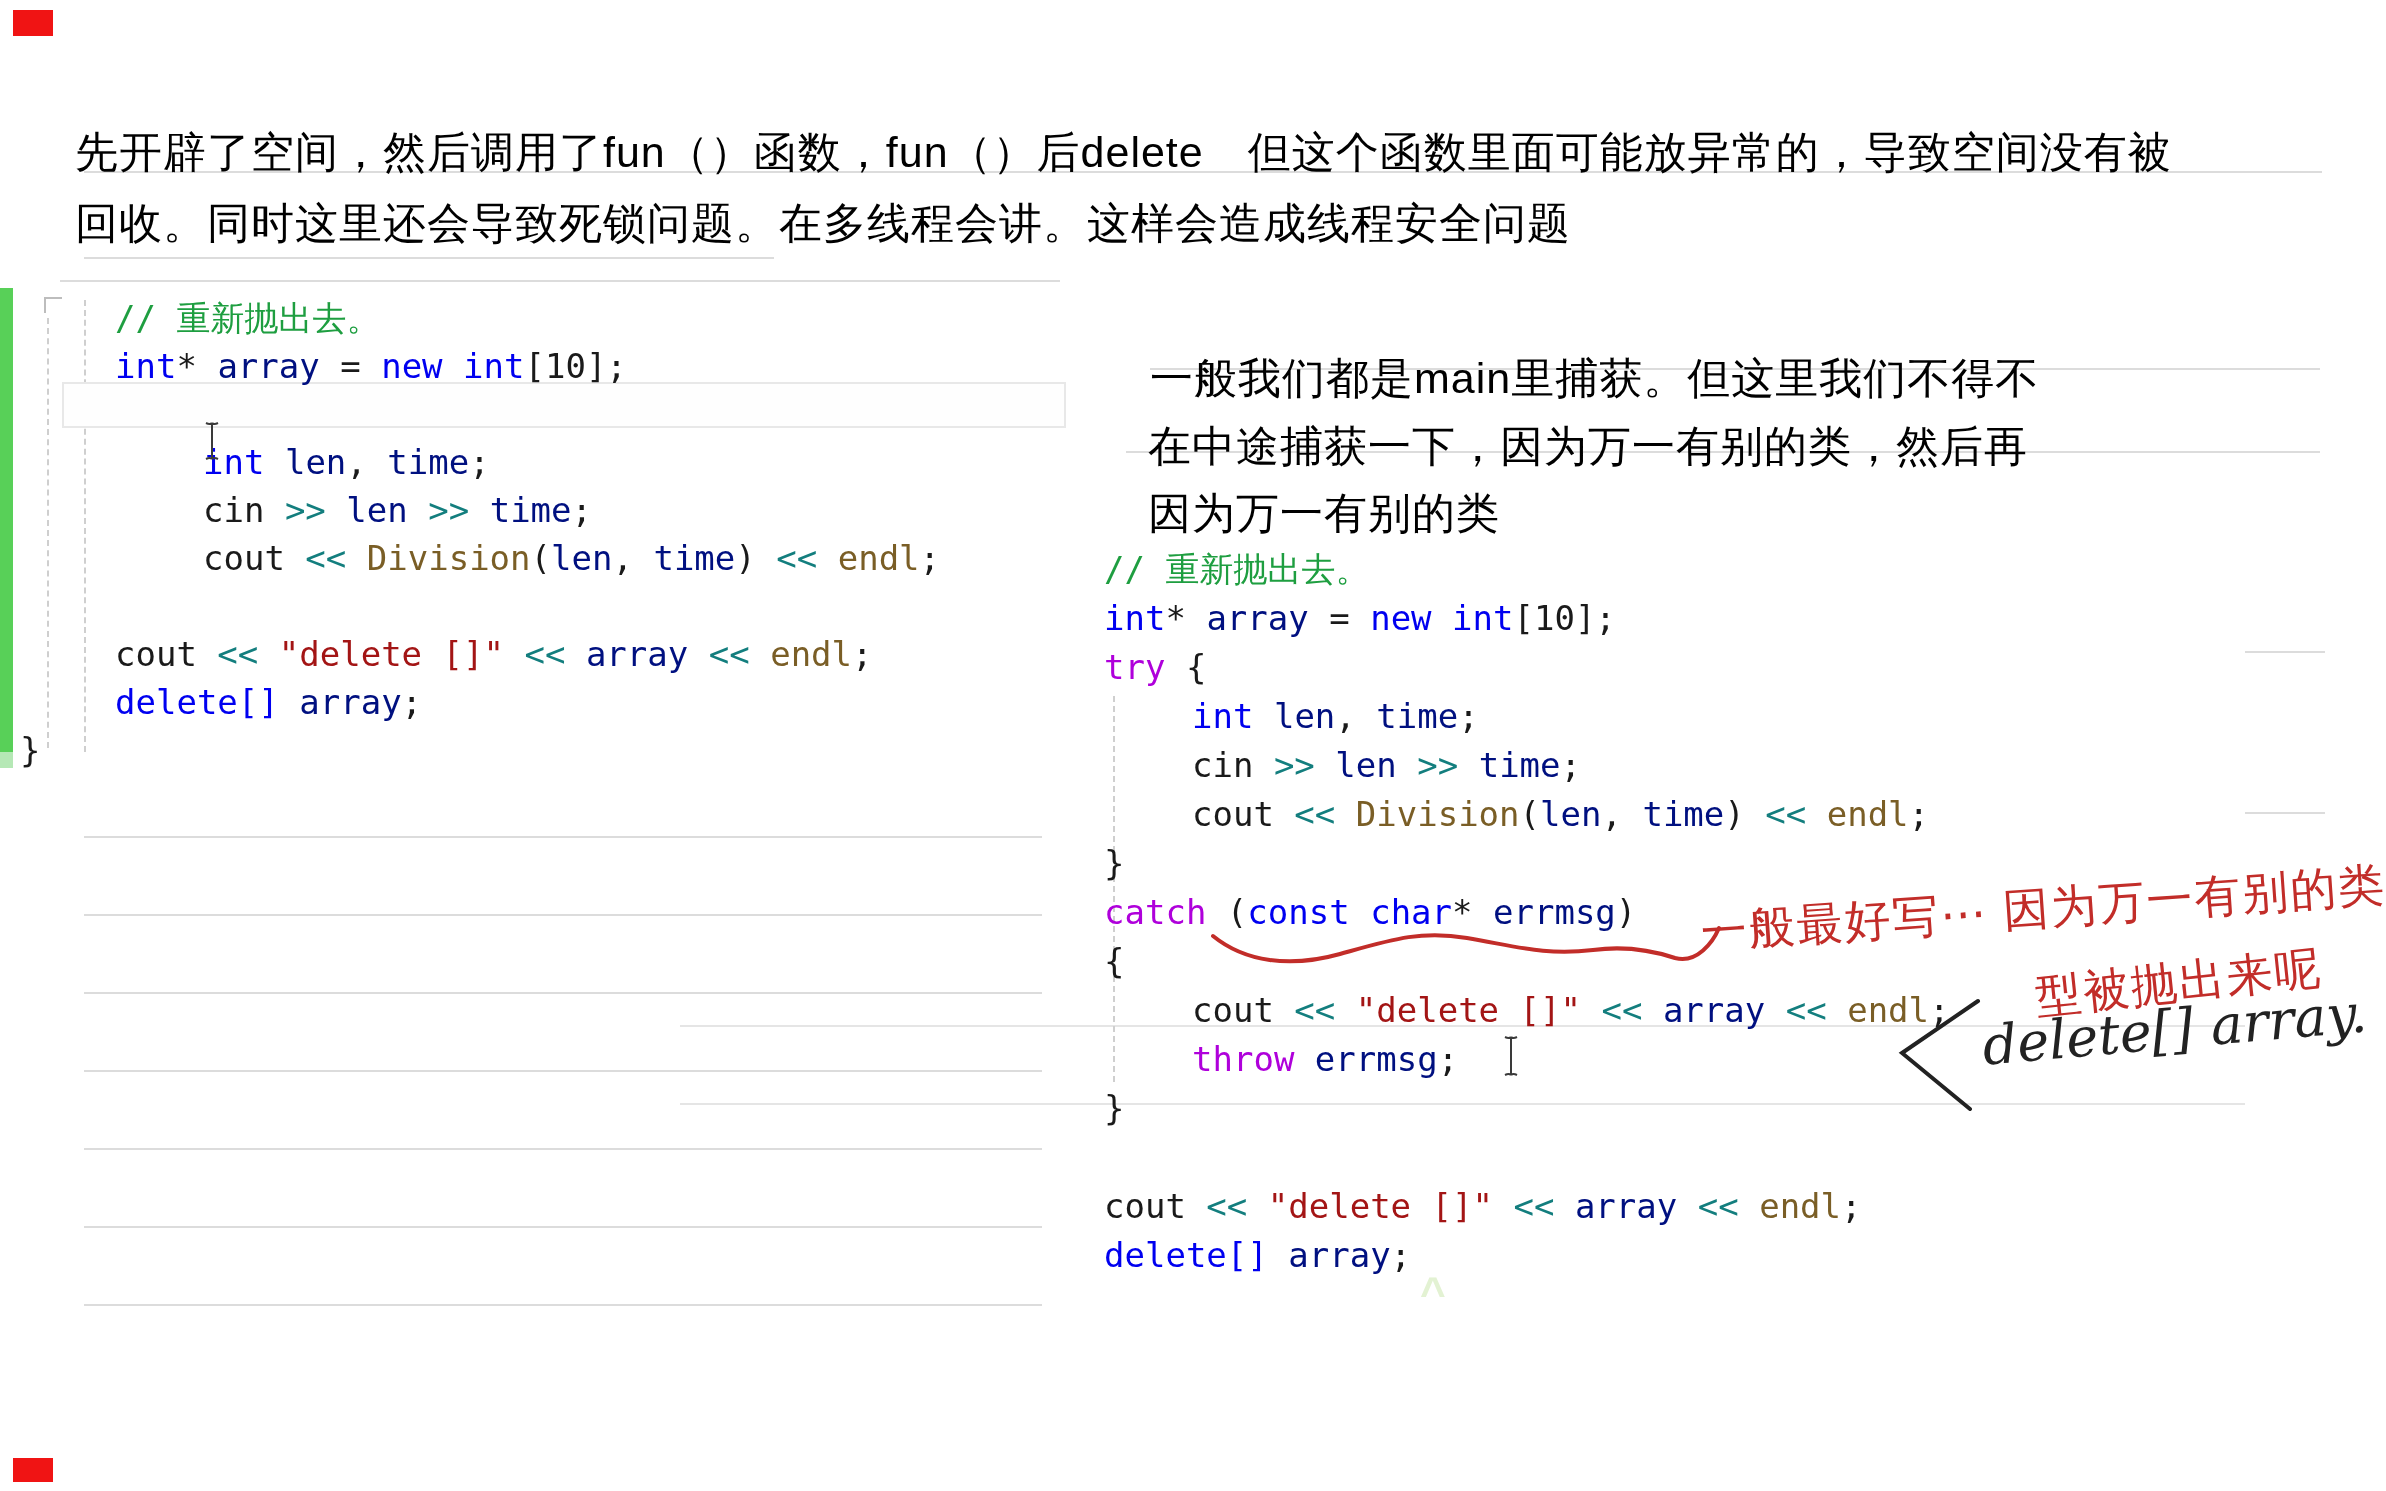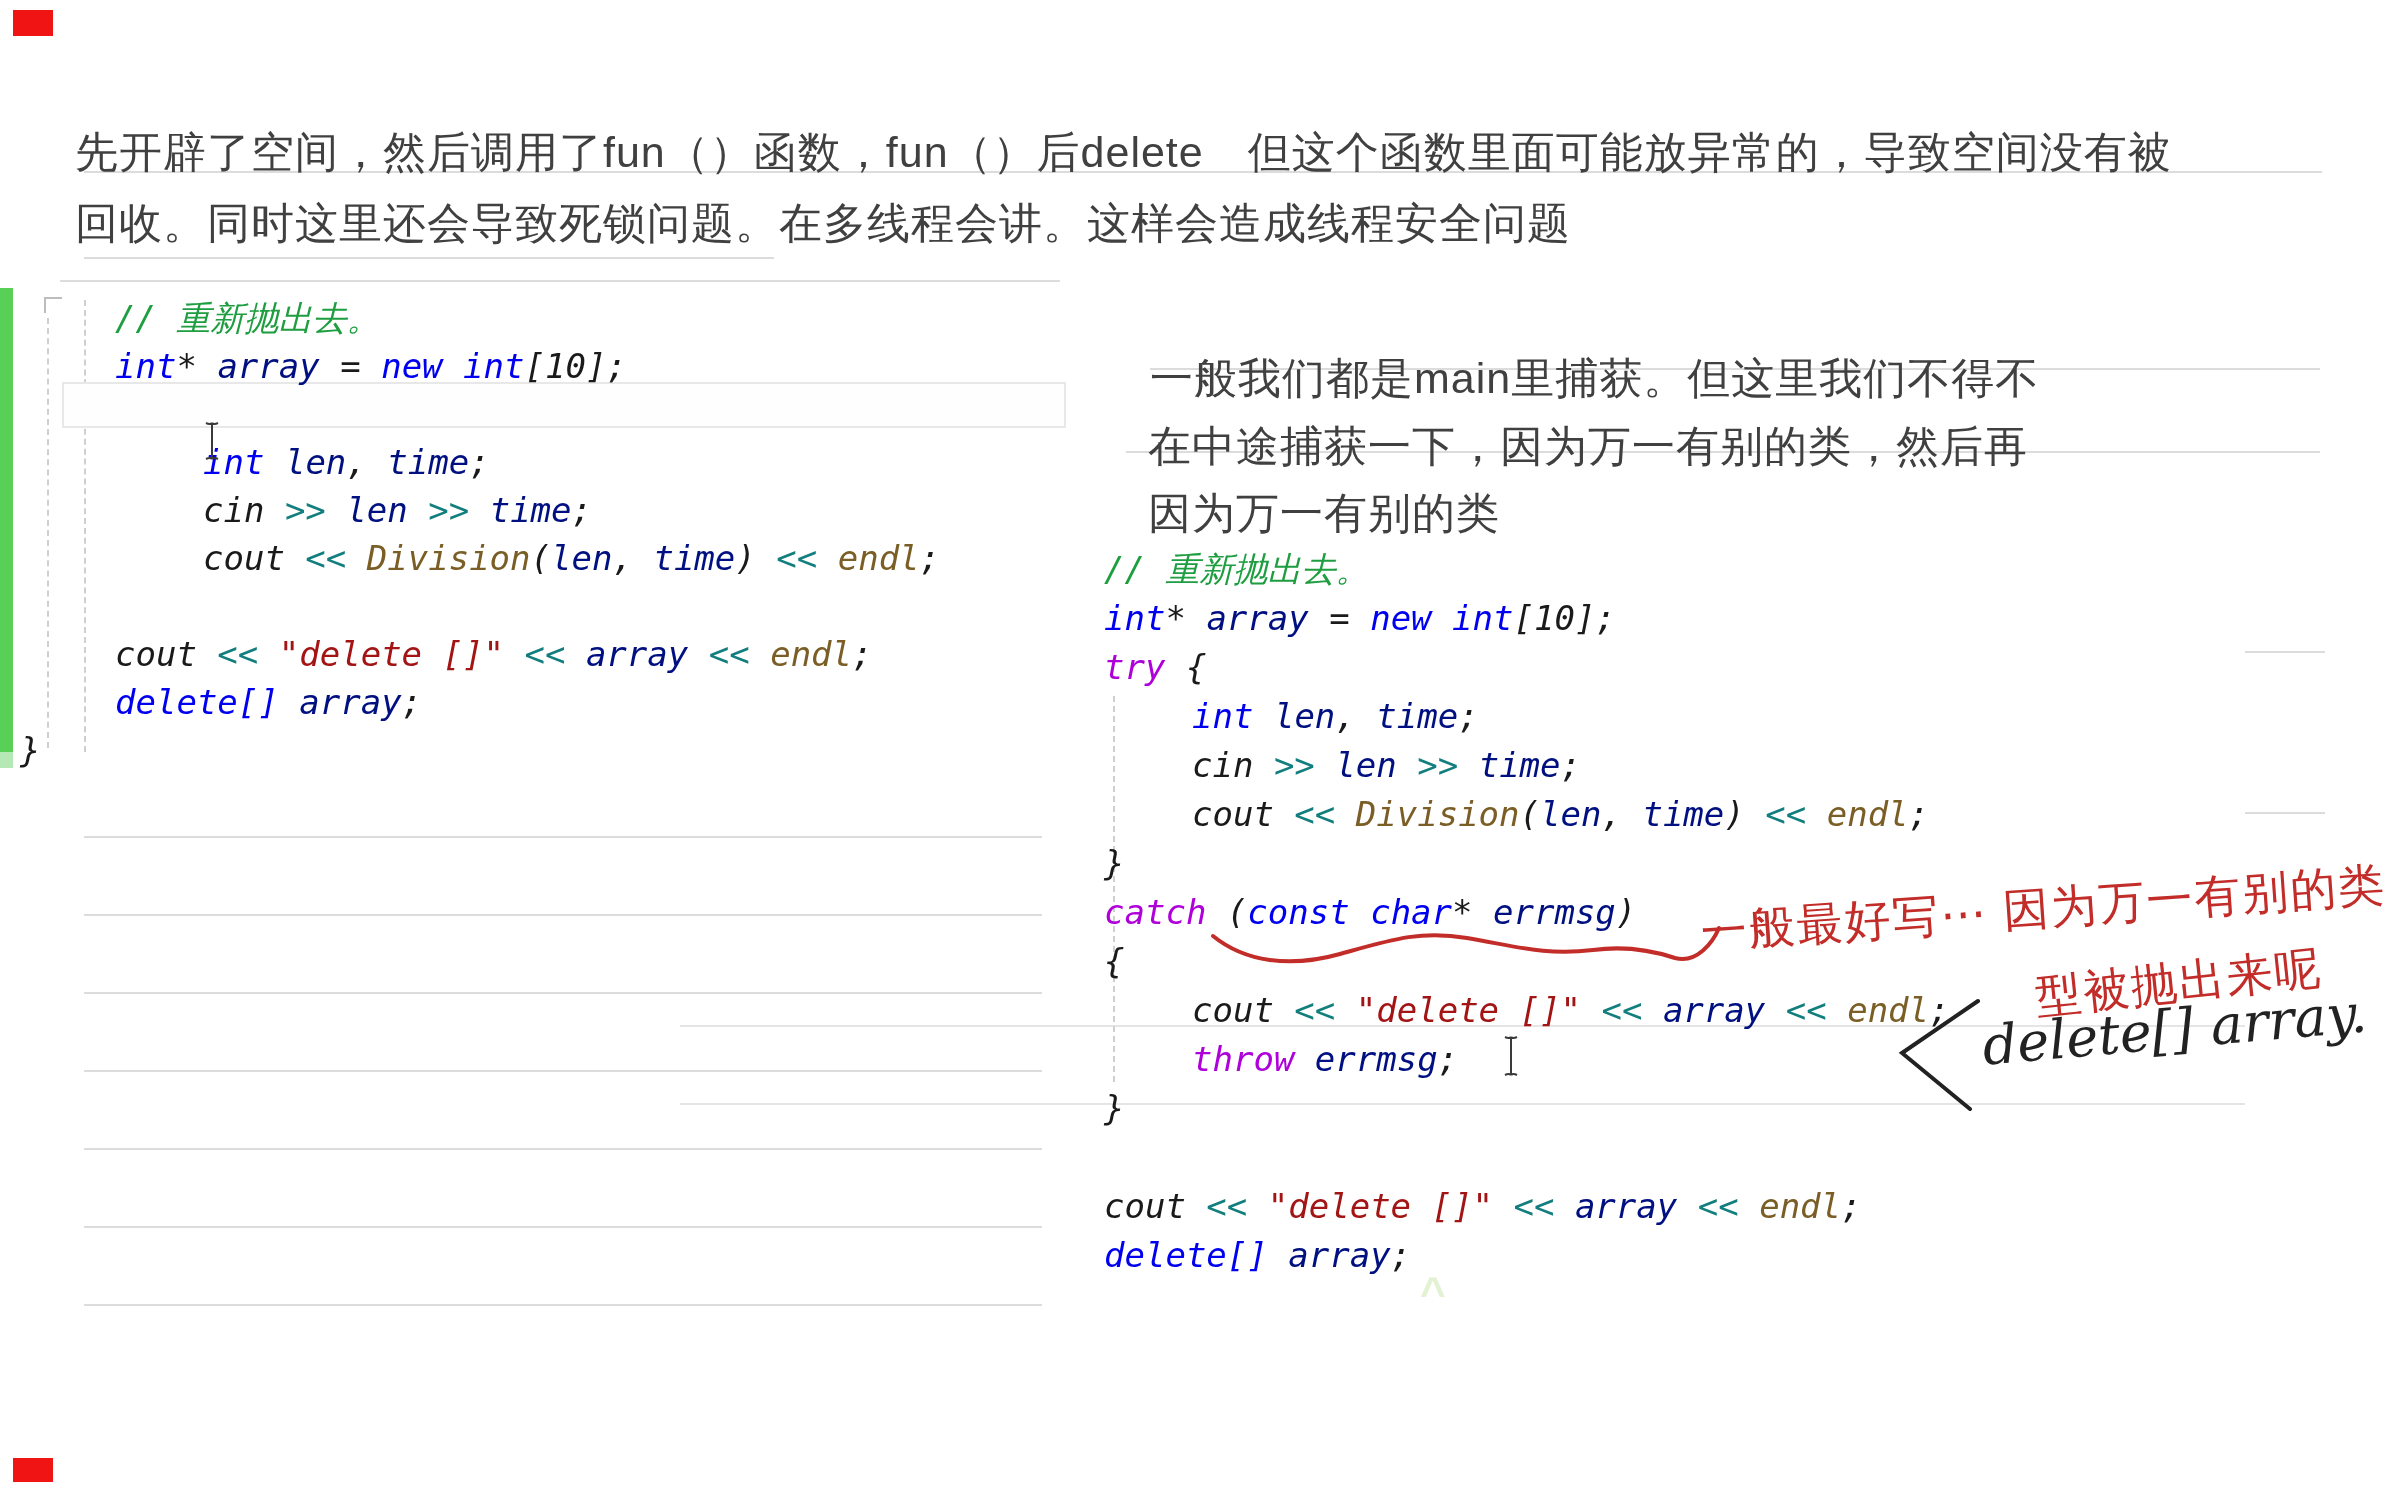--- a/index.html
+++ b/index.html
@@ -1,23 +1,23 @@
 <!DOCTYPE html>
 <html><head>
 <meta charset="utf-8">
 <style>
   html,body{margin:0;padding:0;background:#ffffff;}
   #stage{position:relative;width:2386px;height:1491px;background:#ffffff;overflow:hidden;
          font-family:"Liberation Sans","DejaVu Sans",sans-serif;}
   .abs{position:absolute;}
   .rule{position:absolute;height:2px;background:#dcdcdc;z-index:1;}
-  .orange{color:#404040;font-size:43px;letter-spacing:1px;white-space:nowrap;z-index:4;}
+  .orange{color:#000000;font-size:43px;letter-spacing:1px;white-space:nowrap;z-index:4;}
   .code-block{position:absolute;font-family:"DejaVu Sans Mono","Liberation Mono",monospace;
               font-size:34px;line-height:48px;white-space:pre;z-index:5;}
-  .code-line{white-space:pre;min-height:1em;font-style:italic;}
+  .code-line{white-space:pre;min-height:1em;}
   .gutter-bar{position:absolute;left:0;width:13px;background:#58D058;z-index:3;}
   .gutter-bar-tail{position:absolute;left:0;width:13px;background:#B5E8B5;z-index:3;}
   .indent-guide{position:absolute;width:0;border-left:2px dashed #cfcfcf;z-index:2;}
   .gutter-bracket{position:absolute;width:16px;height:14px;border-left:2px solid #bdbdbd;
                   border-top:2px solid #bdbdbd;z-index:2;}
   .currentline-box{position:absolute;border:2px solid #e8e8e8;background:#fefefe;z-index:2;}
   .corner-mark{position:absolute;background:#F01414;z-index:9;}
   .ink-red{position:absolute;color:#C22D29;font-size:46px;white-space:nowrap;z-index:7;
            letter-spacing:2px;}
   .ink-black{position:absolute;color:#222222;font-size:54px;white-space:nowrap;z-index:7;

